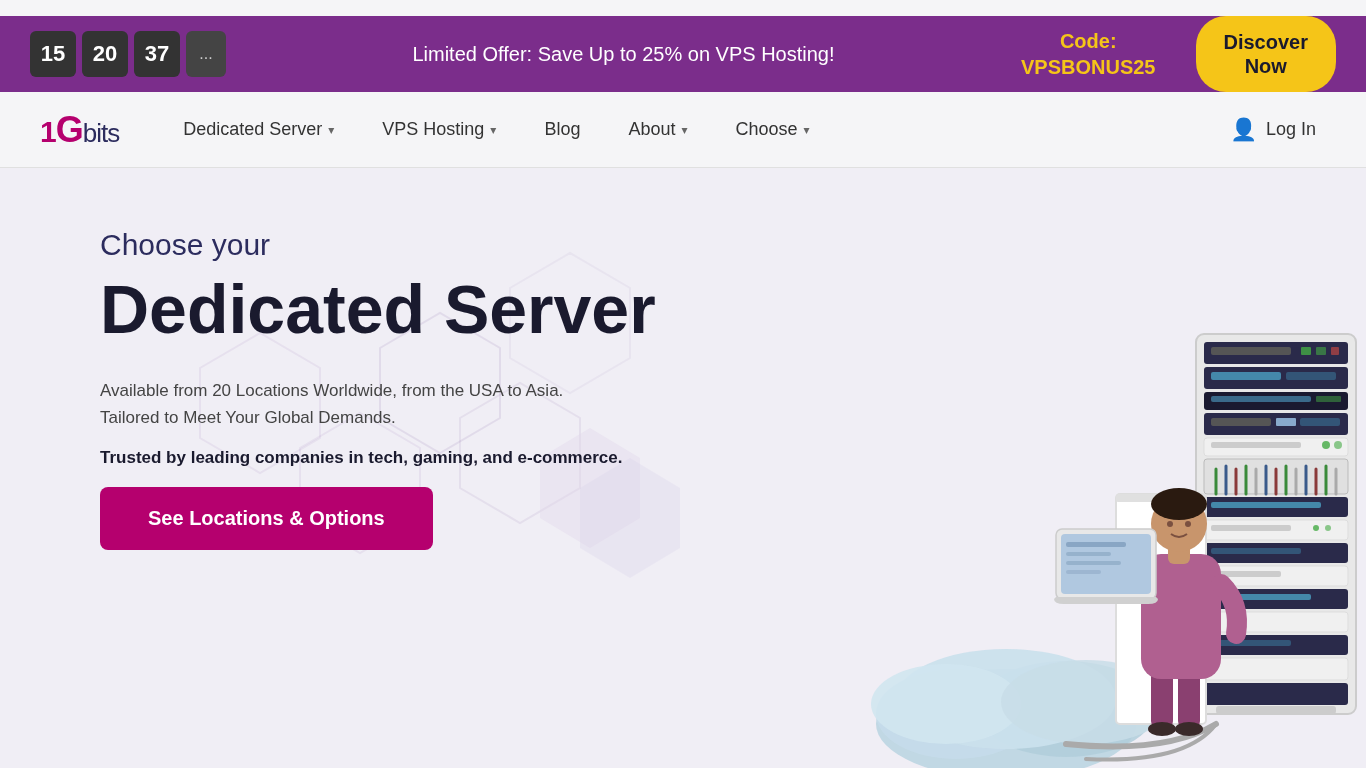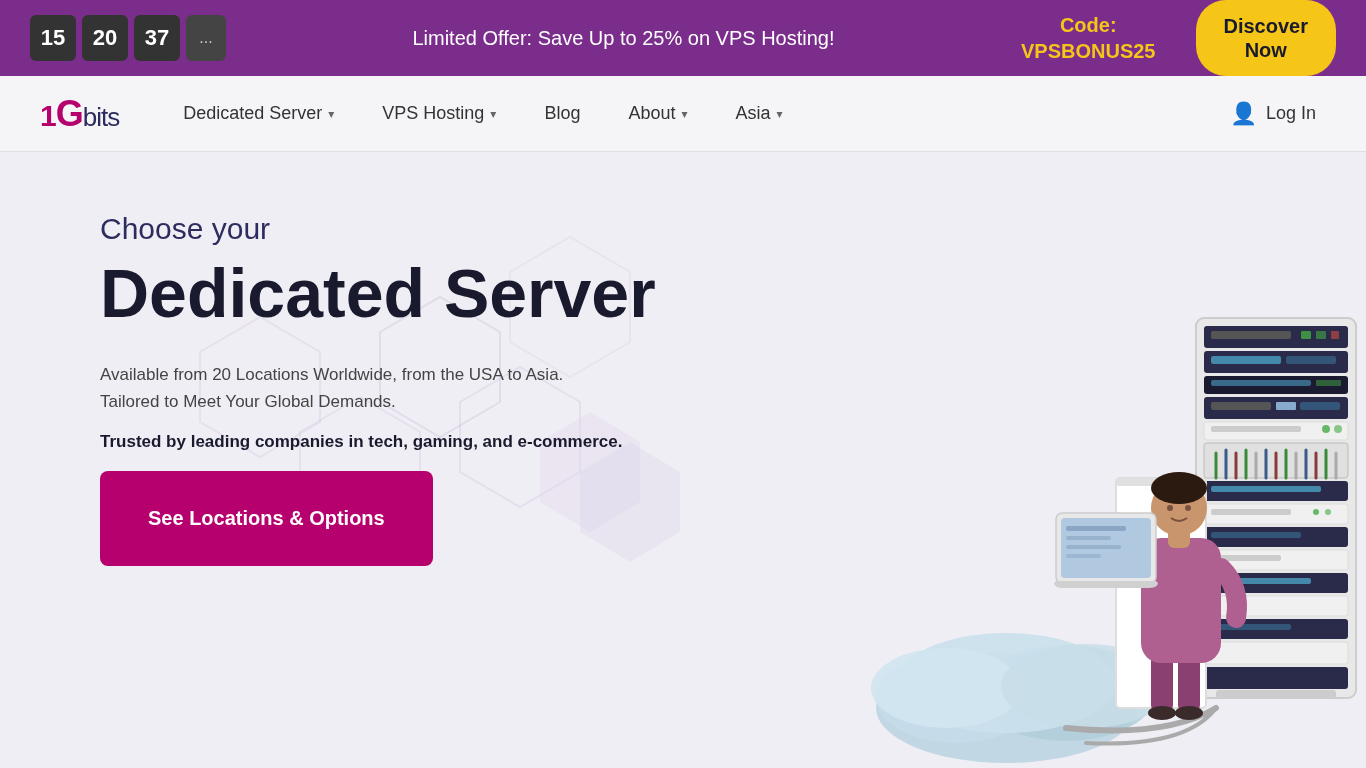--- a/index.html
+++ b/index.html
@@ -6,20 +6,21 @@
     body { font-family: Arial, sans-serif; background: #f5f5f7; width: 1366px; min-height: 768px; overflow-x: hidden; }
 
     
     .banner {
       background: #7b2d8b;
       height: 76px;
       display: flex;
       align-items: center;
       padding: 0 30px;
       gap: 20px;
+      margin-top: 16px;
     }
     .countdown {
       display: flex;
       gap: 6px;
       align-items: center;
     }
     .countdown-box {
       background: #333;
       color: #fff;
       font-size: 22px;
@@ -191,21 +192,21 @@
     .hero-sla {
       font-size: 16px;
       color: #444;
       margin-bottom: 36px;
     }
     .cta-btn {
       background: #b5006e;
       color: #fff;
       border: none;
       border-radius: 8px;
-      padding: 36px 48px;
+      padding: 20px 48px;
       font-size: 20px;
       font-weight: 600;
       cursor: pointer;
       display: inline-block;
     }
 
     
     .hero-illustration {
       position: absolute;
       right: 0;
@@ -249,21 +250,21 @@
       <span class="chevron">▾</span>
     </div>
     <div class="nav-item">
       <span>Blog</span>
     </div>
     <div class="nav-item">
       <span>About</span>
       <span class="chevron">▾</span>
     </div>
     <div class="nav-item">
-      <span>Asia</span>
+      <span>Choose</span>
       <span class="chevron">▾</span>
     </div>
   </div>
   <div class="nav-login">
     <span class="user-icon">👤</span>
     <span>Log In</span>
   </div>
 </nav>
 
 <section class="hero">

